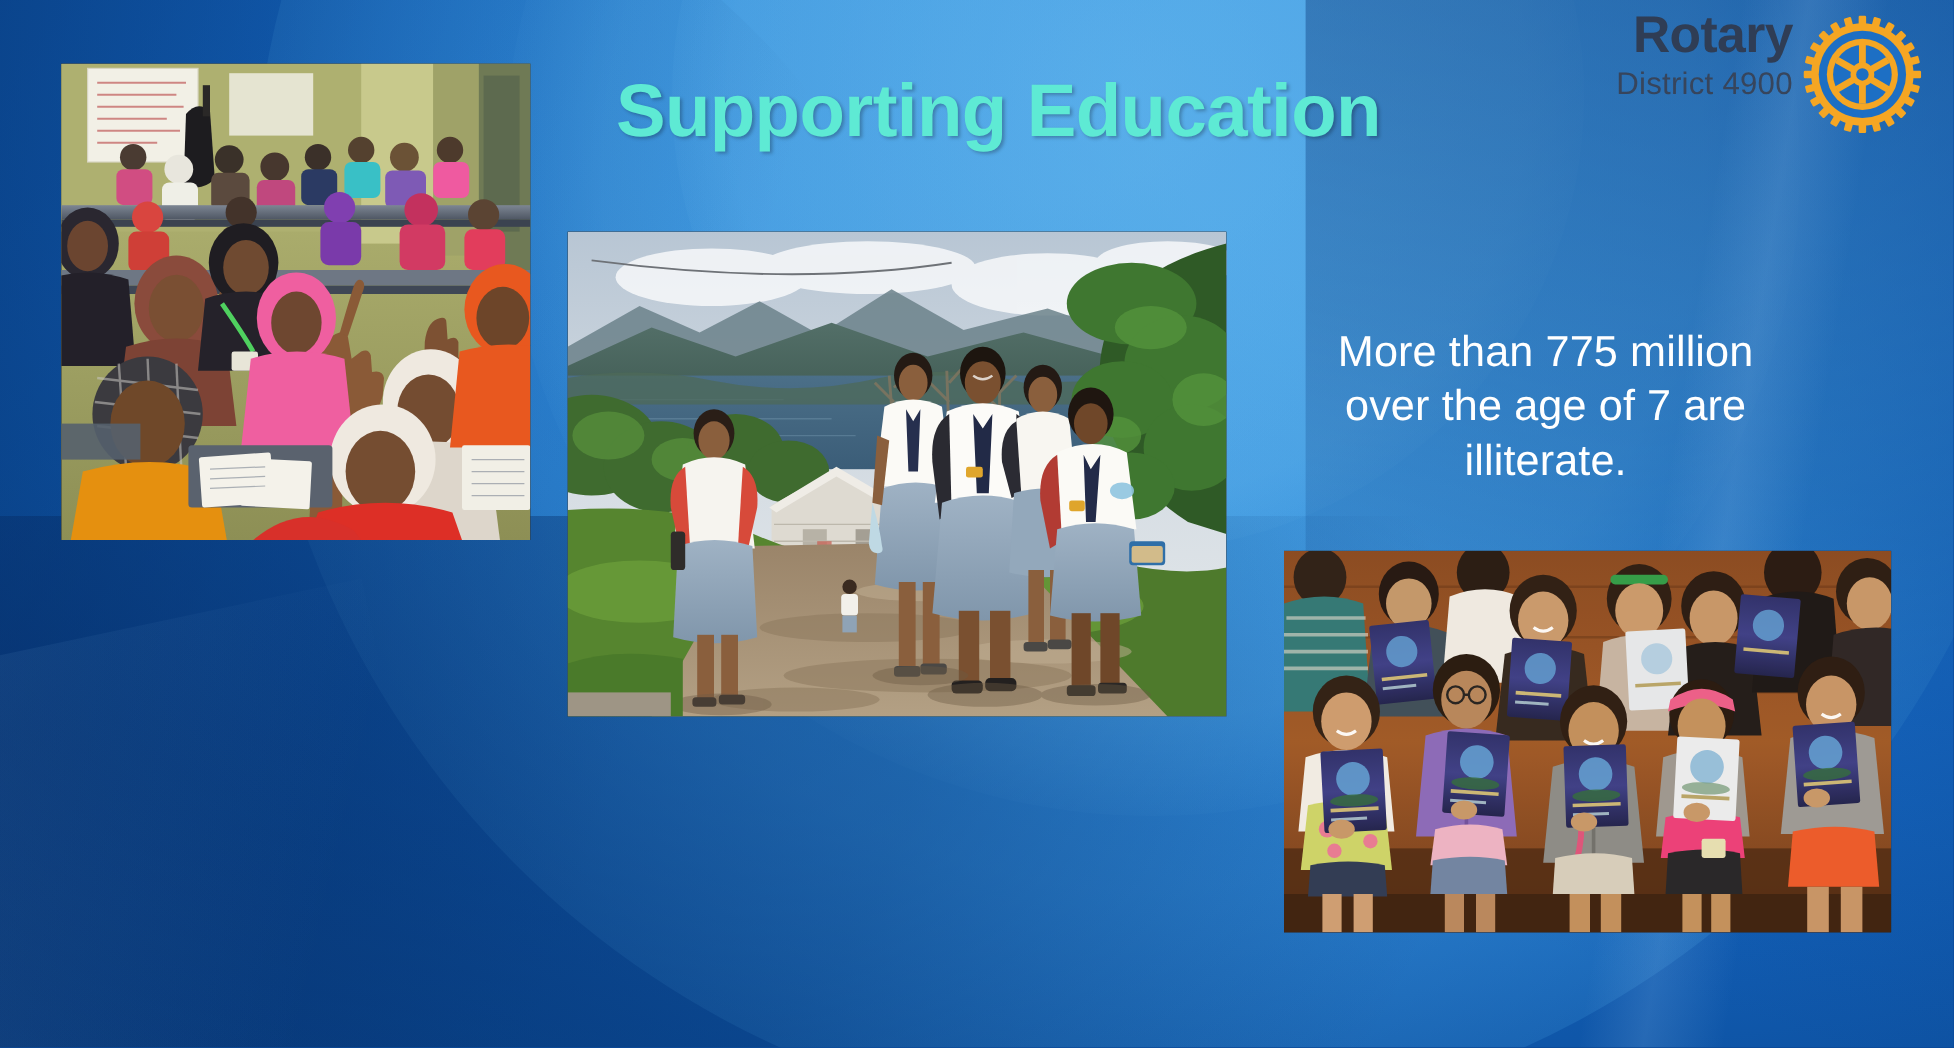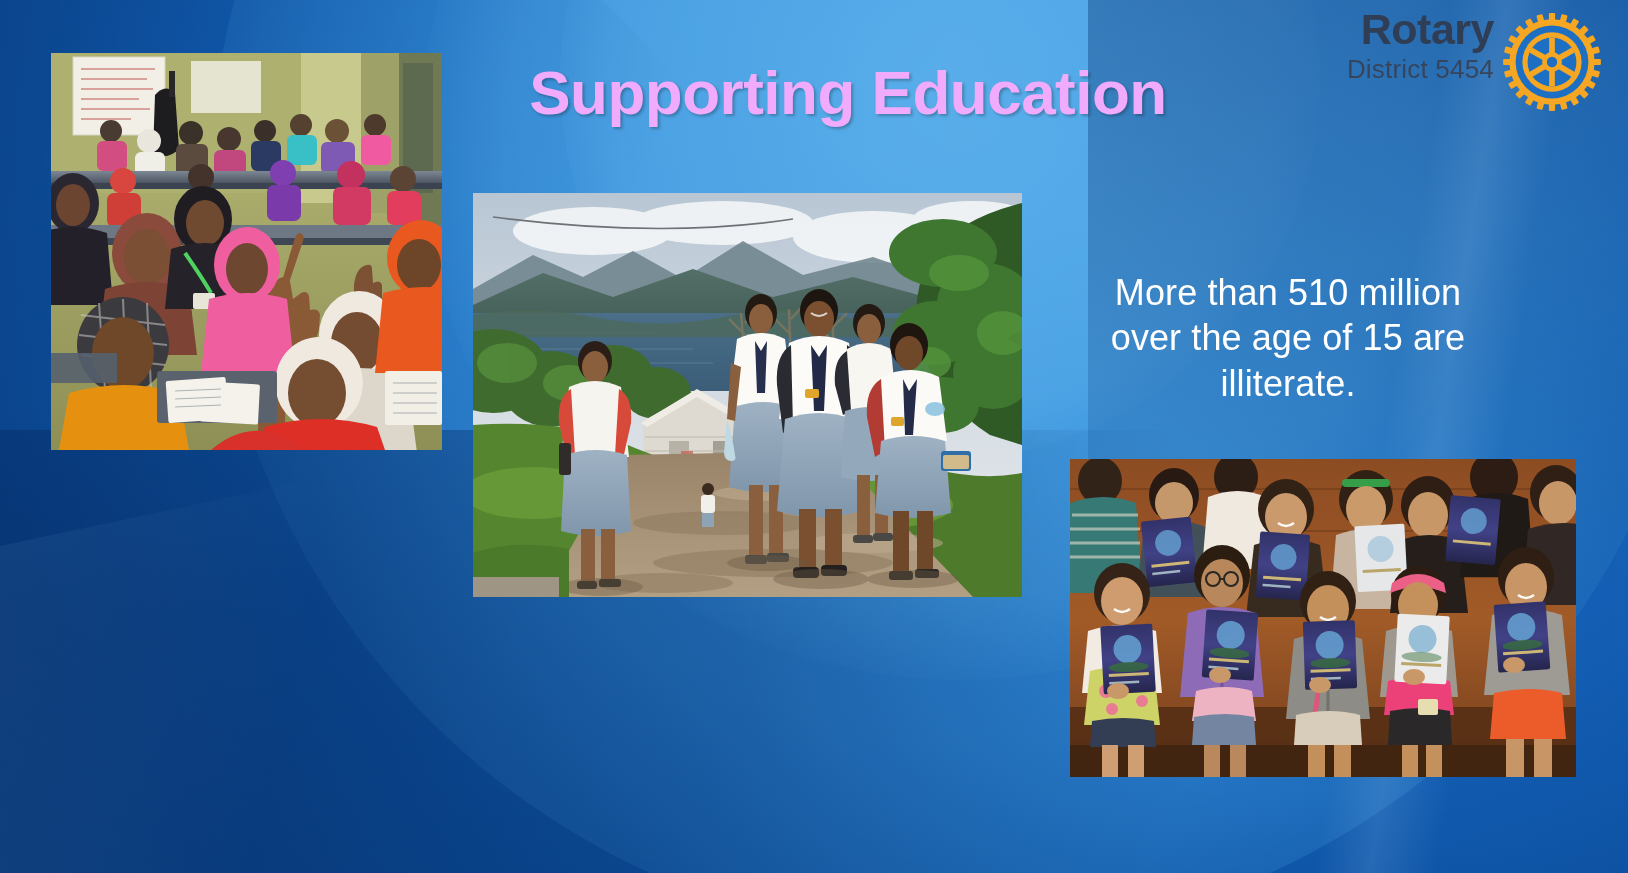--- a/index.html
+++ b/index.html
@@ -73,24 +73,24 @@
   .bg-streak2{
     position:absolute;
     left:-60px; top:520px; width:420px; height:520px;
     background:linear-gradient(115deg, rgba(140,195,240,0.10) 0%, rgba(255,255,255,0) 70%);
     transform:rotate(-12deg);
   }
 
   
   .title{
     position:absolute;
-    left:408px; top:60px;
+    left:392px; top:60px;
     width:880px;
     text-align:center;
-    color:#f0abfc;
+    color:#5eead4;
     font-size:62px;
     font-weight:bold;
     letter-spacing:-0.5px;
     line-height:1.05;
     text-shadow:2px 2px 3px rgba(0,0,0,0.25);
   }
 
   
   .logo-block{
     position:absolute;
@@ -162,21 +162,21 @@
   <div class="bg-sweep-bottom"></div>
   <div class="bg-sweep-right"></div>
   <div class="bg-streak"></div>
   <div class="bg-streak2"></div>
 
   <div class="title">Supporting Education</div>
 
   <div class="logo-block">
     <div class="logo-text">
       <div class="logo-word">Rotary</div>
-      <div class="logo-district">District 5454</div>
+      <div class="logo-district">District 4900</div>
     </div>
     <div class="rotary-wheel">
       <svg viewBox="0 0 200 200" xmlns="http://www.w3.org/2000/svg" aria-hidden="true">
         <defs>
           <path id="arcTop" d="M 42 100 A 58 58 0 0 1 158 100"></path>
           <path id="arcBot" d="M 158 100 A 58 58 0 0 1 42 100"></path>
         </defs>
 
         <g fill="#f5a623">
           <circle cx="100" cy="100" r="82"></circle>
@@ -275,21 +275,21 @@
         <text font-family="Liberation Sans, sans-serif" font-size="15" font-weight="bold" fill="#1d6fc4" letter-spacing="2.5">
           <textPath href="#arcTop" startOffset="50%" text-anchor="middle">ROTARY</textPath>
         </text>
         <text font-family="Liberation Sans, sans-serif" font-size="12.5" font-weight="bold" fill="#1d6fc4" letter-spacing="1.2">
           <textPath href="#arcBot" startOffset="50%" text-anchor="middle">INTERNATIONAL</textPath>
         </text>
       </svg>
     </div>
   </div>
 
-  <div class="statement">More than 510 million over the age of 15 are illiterate.</div>
+  <div class="statement">More than 775 million over the age of 7 are illiterate.</div>
 
   <div class="photo" id="photo-classroom">
     <svg viewBox="0 0 391 397" preserveAspectRatio="xMidYMid slice" xmlns="http://www.w3.org/2000/svg">
       <defs>
         <linearGradient id="clsWall" x1="0" y1="0" x2="0" y2="1">
           <stop offset="0" stop-color="#b9bb78"></stop>
             <stop offset="1" stop-color="#8d8f55"></stop>
         </linearGradient>
         <linearGradient id="deskG" x1="0" y1="0" x2="0" y2="1">
           <stop offset="0" stop-color="#7d8693"></stop>

